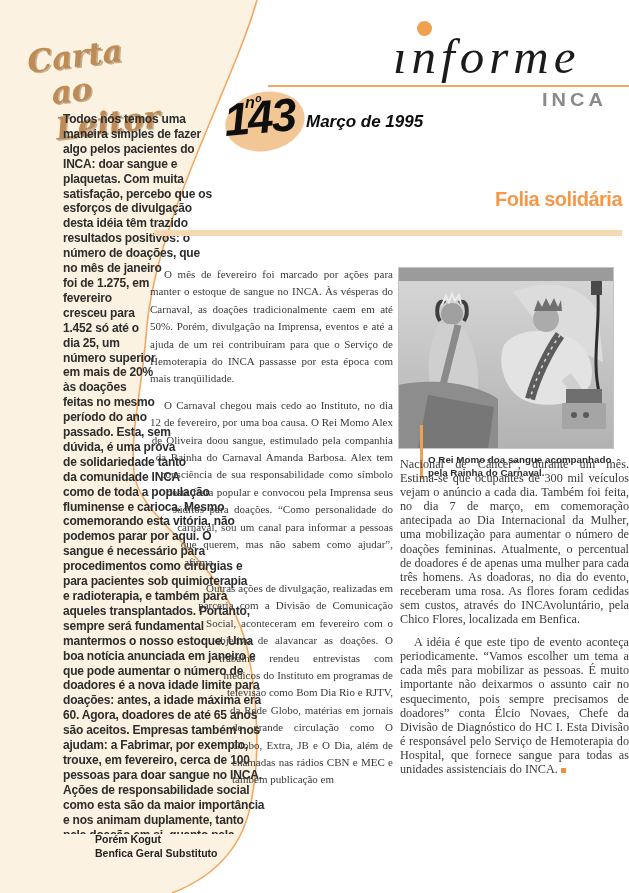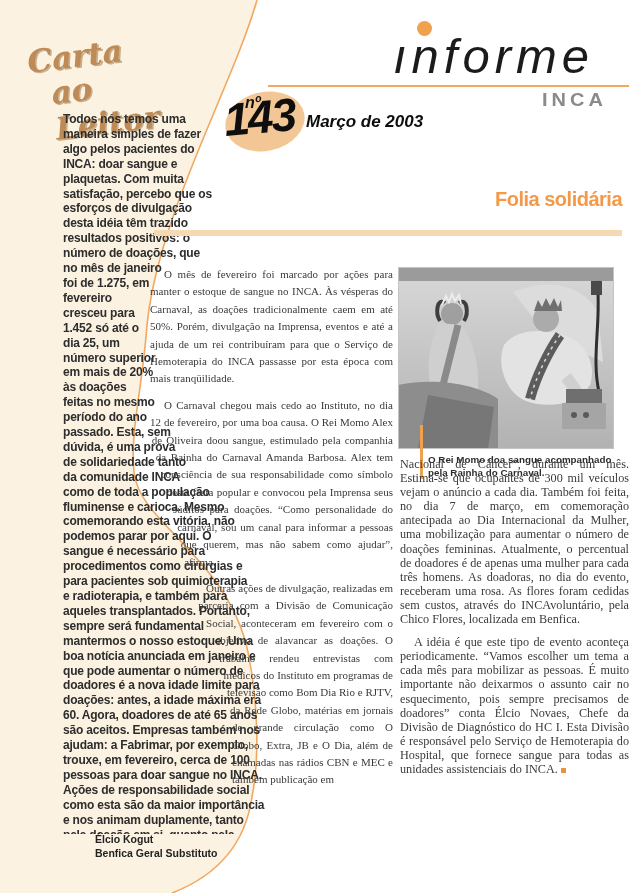--- a/index.html
+++ b/index.html
@@ -25,21 +25,21 @@
         line-height:14.9px;letter-spacing:-.2px;color:var(--sidebar-text,#2D2D2D);text-align:left;margin-left:42px;}
   .sidebar-float{float:right;width:120px;height:720px;
         shape-outside:polygon(120px 0,63px 0,63px 148px,8px 168px,8px 288px,33px 318px,63px 358px,88px 408px,103px 448px,113px 498px,120px 528px);}
   .signature{position:absolute;left:95px;top:832px;
         font-family:"Liberation Sans",sans-serif;font-weight:bold;font-size:10.5px;
         line-height:14px;color:#222;}
 
   
   .logo-dot{position:absolute;left:417px;top:21px;width:15px;height:15px;border-radius:50%;
         background:var(--accent-orange,#F0A14E);}
-  .logo-text{position:absolute;left:393px;top:28px;font-family:Liberation Sans, sans-serif;
+  .logo-text{position:absolute;left:393px;top:28px;font-family:Liberation Serif, serif;
         font-style:italic;font-size:49px;letter-spacing:5px;color:#1b1b1b;z-index:2;}
   .logo-rule{position:absolute;left:268px;top:85px;width:361px;height:2px;
         background:var(--curve-orange,#F2A860);}
   .logo-sub{position:absolute;left:542px;top:88px;font-family:"Liberation Sans",sans-serif;
         font-weight:600;font-size:20px;letter-spacing:4px;color:var(--inca-gray,#8A8A8A);
         transform:scaleY(.95);}
 
   
   .issue-ellipse{position:absolute;left:225px;top:92px;width:80px;height:59px;border-radius:50%;
         background:var(--ellipse-tan,#F3C795);transform:rotate(-12deg);}
@@ -96,33 +96,33 @@
     <span class="carta-l1">Carta</span>
     <span class="carta-l2">ao Leitor</span>
   </div>
 
   <div class="sidebar-body">
     <div class="sidebar-float"></div>
     <span>Todos nós temos uma maneira simples de fazer algo pelos pacientes do INCA: doar sangue e plaquetas. Com muita satisfação, percebo que os esforços de divulgação desta idéia têm trazido resultados positivos: o número de doações, que no mês de janeiro foi de 1.275, em fevereiro cresceu para 1.452 só até o dia 25, um número superior em mais de 20% às doações feitas no mesmo período do ano passado. Esta, sem dúvida, é uma prova de solidariedade tanto da comunidade INCA como de toda a população fluminense e carioca. Mesmo comemorando esta vitória, não podemos parar por aqui. O sangue é necessário para procedimentos como cirurgias e para pacientes sob quimioterapia e radioterapia, e também para aqueles transplantados. Portanto, sempre será fundamental mantermos o nosso estoque. Uma boa notícia anunciada em janeiro e que pode aumentar o número de doadores é a nova idade limite para doações: antes, a idade máxima era 60. Agora, doadores de até 65 anos são aceitos. Empresas também nos ajudam: a Fabrimar, por exemplo, trouxe, em fevereiro, cerca de 100 pessoas para doar sangue no INCA. Ações de responsabilidade social como esta são da maior importância e nos animam duplamente, tanto pela doação em si, quanto pela escolha do nosso Instituto para este ato de bondade solidária. Convido todos os funcionários e seus parentes para incluir em suas rotinas este gesto de amor que pode fazer a diferença na vida de tantas pessoas.</span>
   </div>
 
   <div class="signature">
-    <div>Élcio Kogut</div>
+    <div>Porém Kogut</div>
     <div>Benfica Geral Substituto</div>
   </div>
 
   <span class="logo-dot"></span>
   <div class="logo-text">ınforme</div>
   <div class="logo-rule"></div>
   <div class="logo-sub">INCA</div>
 
   <div class="issue-ellipse"></div>
   <span class="issue-prefix">nº</span>
   <span class="issue-number">143</span>
-  <span class="issue-date">Março de 2003</span>
+  <span class="issue-date">Março de 1995</span>
 
   <h1 class="headline">Folia solidária</h1>
   <div class="tan-bar"></div>
 
   <div class="col-left">
     <div class="col-left-float"></div>
     <p class="indent">O mês de fevereiro foi marcado por ações para manter o estoque de sangue no INCA. Às vésperas do Carnaval, as doações tradicionalmente caem em até 50%. Porém, divulgação na Imprensa, eventos e até a ajuda de um rei contribuíram para que o Serviço de Hemoterapia do INCA passasse por esta época com mais tranqüilidade.</p>
     <p class="indent">O Carnaval chegou mais cedo ao Instituto, no dia 12 de fevereiro, por uma boa causa. O Rei Momo Alex de Oliveira doou sangue, estimulado pela companhia da Rainha do Carnaval Amanda Barbosa. Alex tem consciência de sua responsabilidade como símbolo desta festa popular e convocou pela Imprensa seus súditos para doações. “Como personalidade do carnaval, sou um canal para informar a pessoas que querem, mas não sabem como ajudar”, afirma.</p>
     <p class="indent"><span>Outras ações de divulgação, realizadas em parceria com a Divisão de Comunicação Social, aconteceram em fevereiro com o objetivo de alavancar as doações. O trabalho rendeu entrevistas com médicos do Instituto em programas de televisão como Bom Dia Rio e RJTV, da Rede Globo, matérias em jornais de grande circulação como O Globo, Extra, JB e O Dia, além de chamadas nas rádios CBN e MEC e também publicação em </span></p>
 

